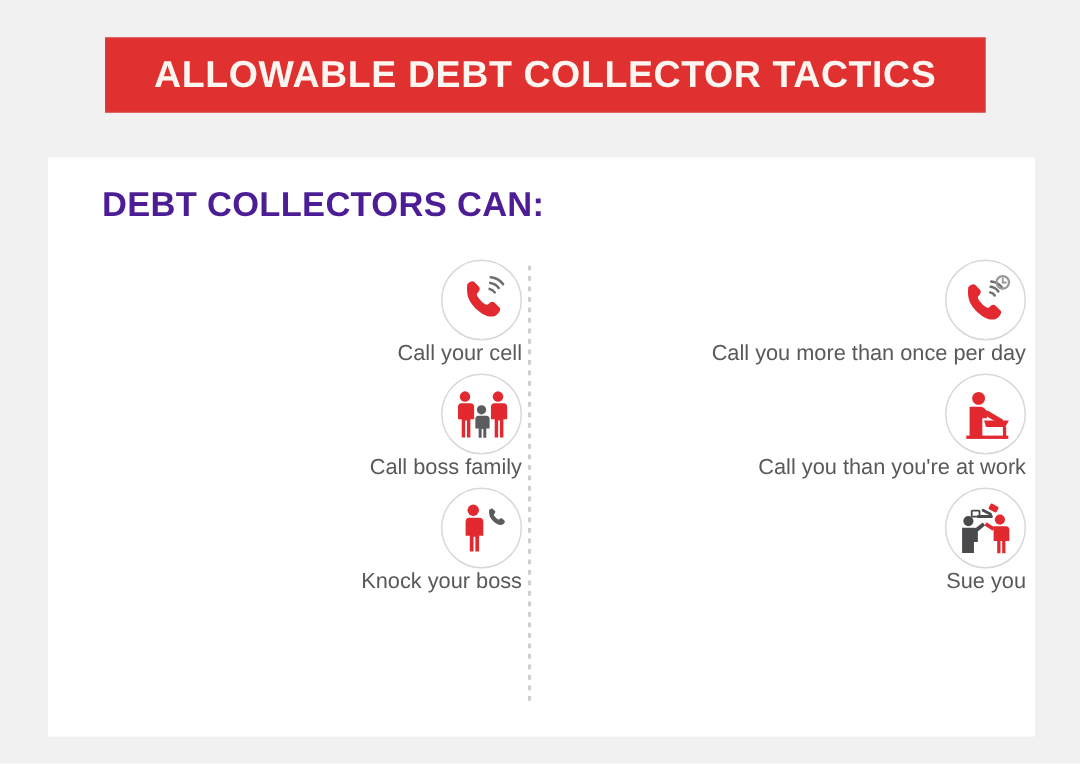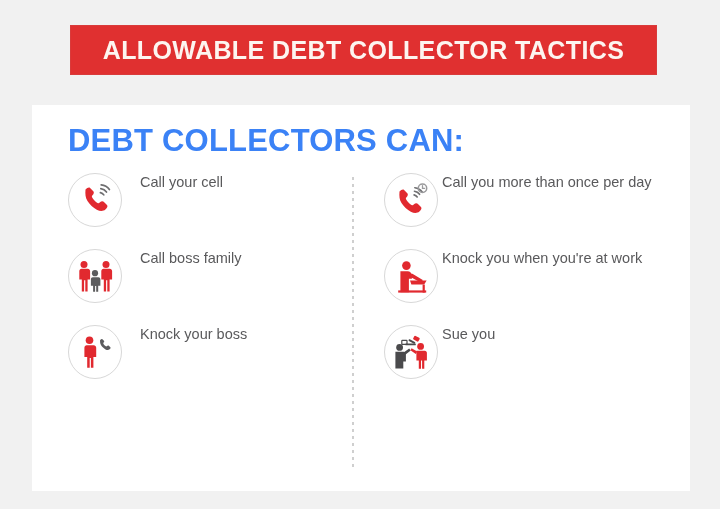--- a/index.html
+++ b/index.html
@@ -51,22 +51,22 @@
     top: 105px;
     width: 658px;
     height: 386px;
     background: #ffffff;
   }
 
   .card-heading {
     position: absolute;
     left: 36px;
     top: 18px;
-    color: #3b82f6;
-    font-size: 31px;
+    color: #4c1d95;
+    font-size: 23px;
     font-weight: bold;
     letter-spacing: 0.2px;
     white-space: nowrap;
   }
 
   
   .columns {
     position: absolute;
     left: 0;
     top: 68px;
@@ -85,22 +85,23 @@
   }
   .col {
     position: absolute;
     top: 0;
   }
   .col-left  { left: 36px;  width: 280px; }
   .col-right { left: 352px; width: 300px; }
 
   .item {
     display: flex;
-    align-items: flex-start;
+    align-items: flex-end;
     height: 76px;
+    flex-direction: column;
   }
   .item-icon {
     flex: 0 0 auto;
     width: 54px;
     height: 54px;
     border-radius: 50%;
     border: 1px solid #d8d8d8;
     box-sizing: border-box;
     display: flex;
     align-items: center;
@@ -195,21 +196,21 @@
           <div class="item-icon">
             <svg width="38" height="34" viewBox="0 0 38 34">
               <circle cx="14.4" cy="6.6" r="4.3" fill="#e1292f"></circle>
               <path d="M8.4 12.2h7.2c2.4 0 4.3 2 4.3 4.4v3.2h-3v13.4H8.4z" fill="#e1292f"></path>
               <path d="M16.6 16.4c1.2-1.6 3-2.2 4.6-1.2l9.6 5.7-1.6 2.9-9.4-5.1c-1.4-.7-2.4-1.1-3.2-2.3z" fill="#e1292f"></path>
               <path d="M18 21.4h16.6l-2.4 4.2H19.4z" fill="#e1292f"></path>
               <rect x="30.6" y="25.6" width="2.2" height="8" fill="#e1292f"></rect>
               <rect x="6.2" y="31.4" width="28" height="2.2" fill="#e1292f"></rect>
             </svg>
           </div>
-          <div class="item-label">Knock you when you're at work</div>
+          <div class="item-label">Call you than you're at work</div>
         </div>
 
         <div class="item">
           <div class="item-icon">
             <svg width="42" height="36" viewBox="0 0 42 36">
               <circle cx="9.6" cy="13.4" r="3.4" fill="#4a4a4c"></circle>
               <path d="M5.4 17.8h8.4c1.2 0 2.1 1 2.1 2.2v7.4h-2.6v7.2H5.4z" fill="#4a4a4c"></path>
               <path d="M13.6 18.6l5.6-4.2 1.5 2-5.4 4.4z" fill="#4a4a4c"></path>
               <circle cx="30.6" cy="12.4" r="3.4" fill="#e1292f"></circle>
               <path d="M26.4 16.8h8.4c1.2 0 2.1 1 2.1 2.2v7.6h-2.6v8.2h-2.2v-8.2h-1.1v8.2h-2.2v-8.2h-2.4z" fill="#e1292f"></path>

